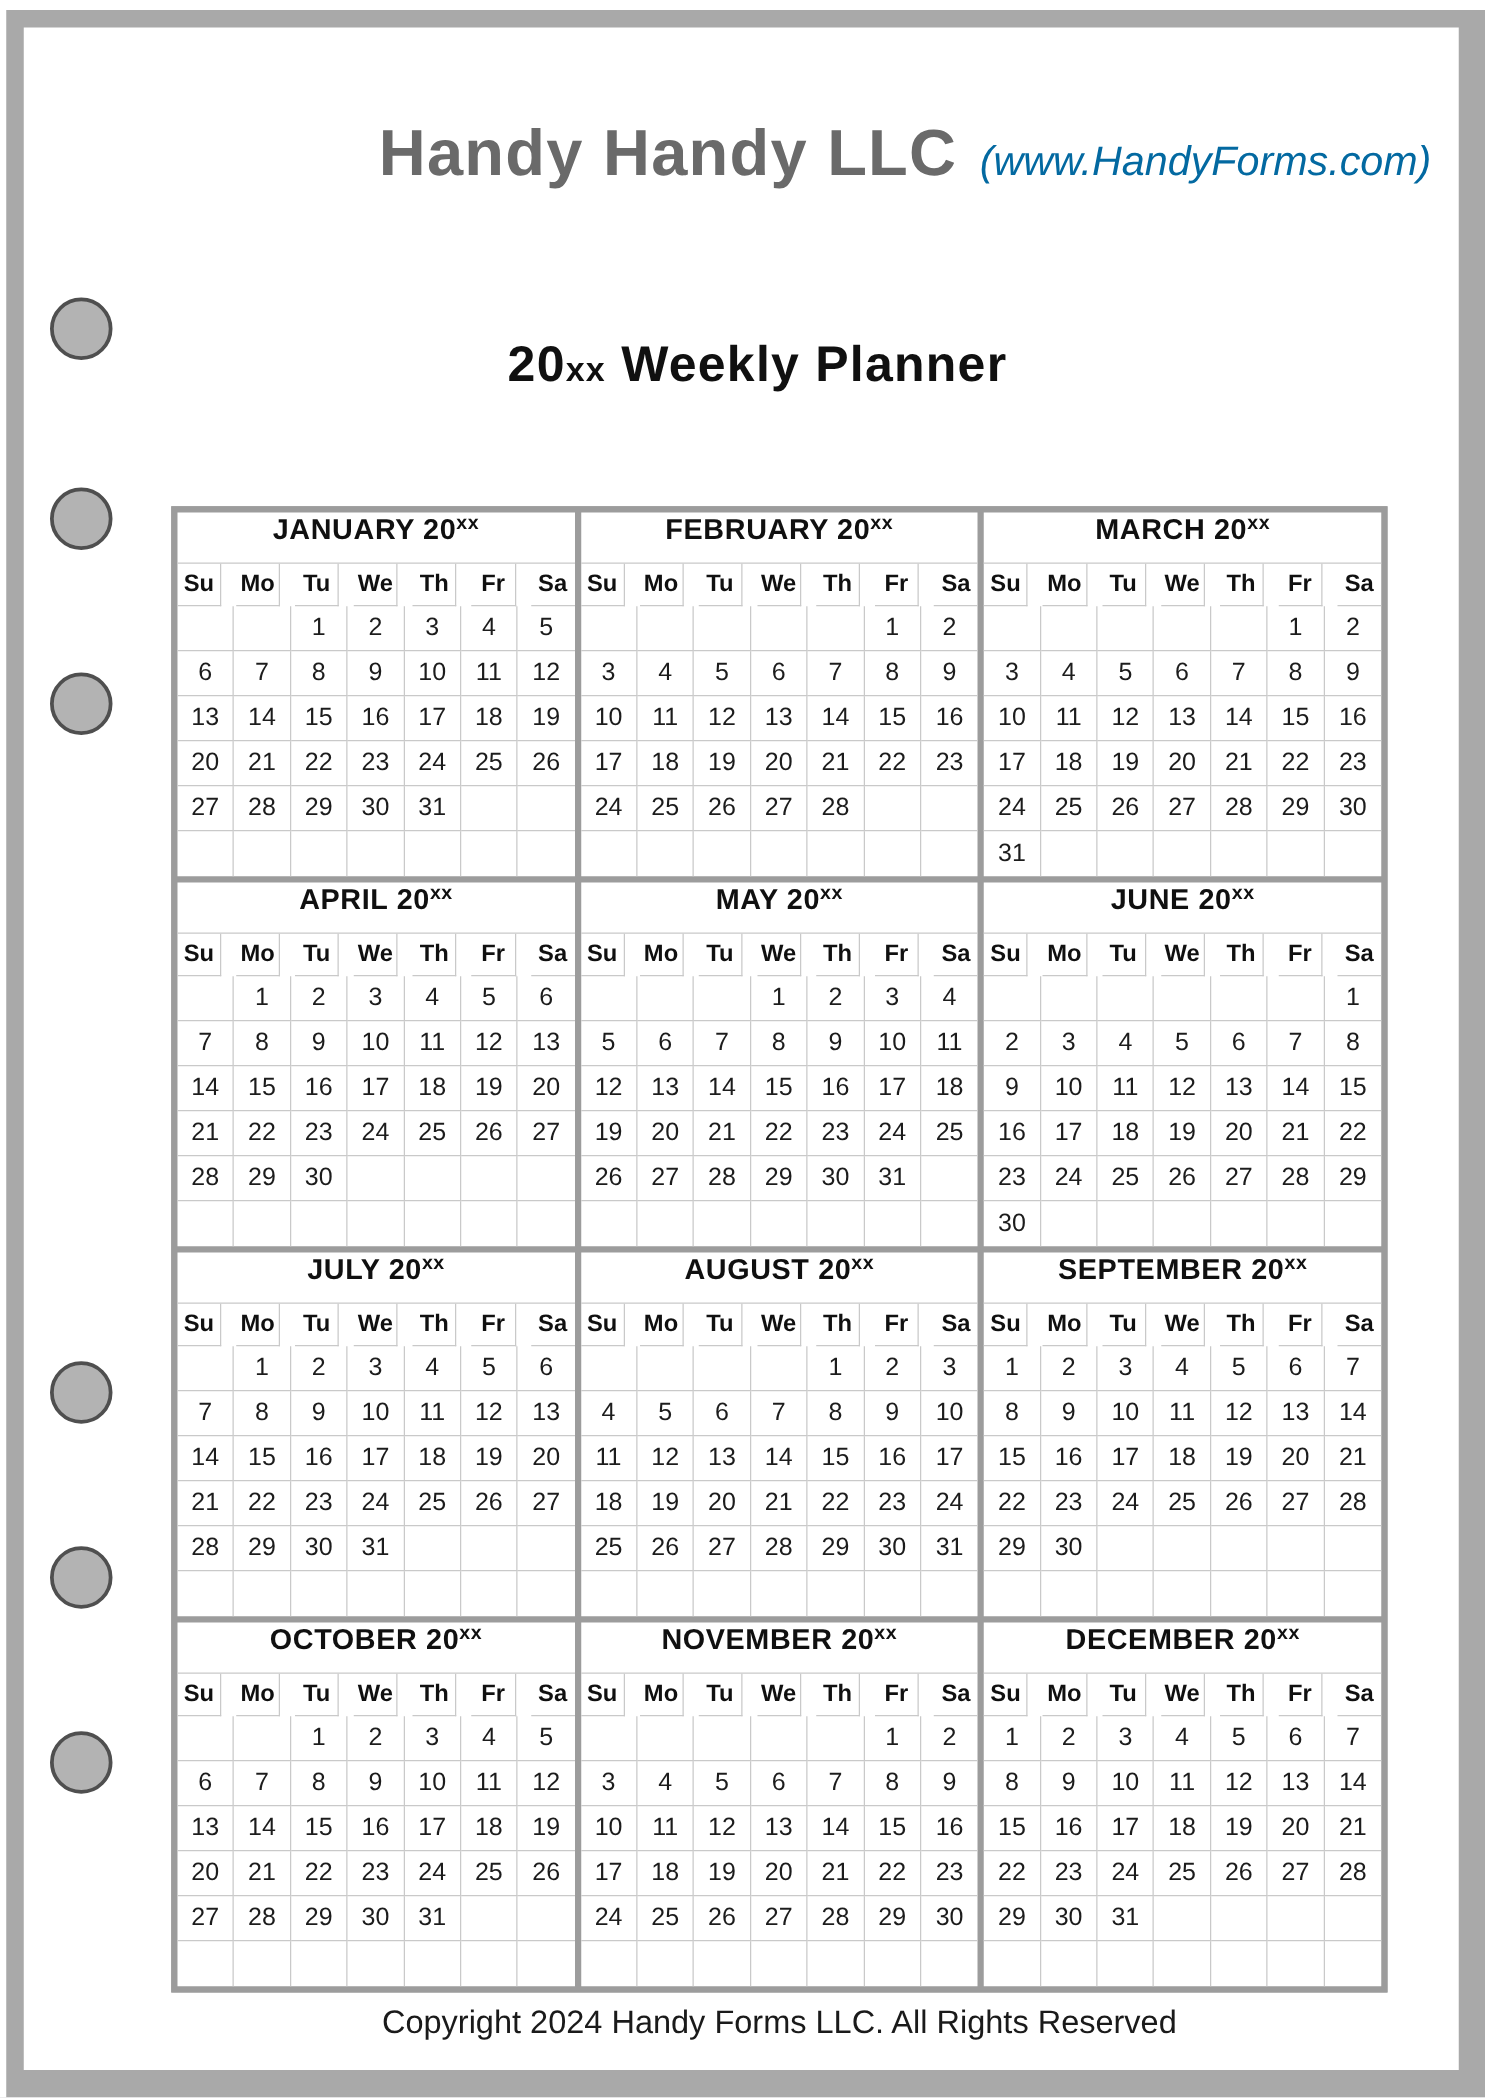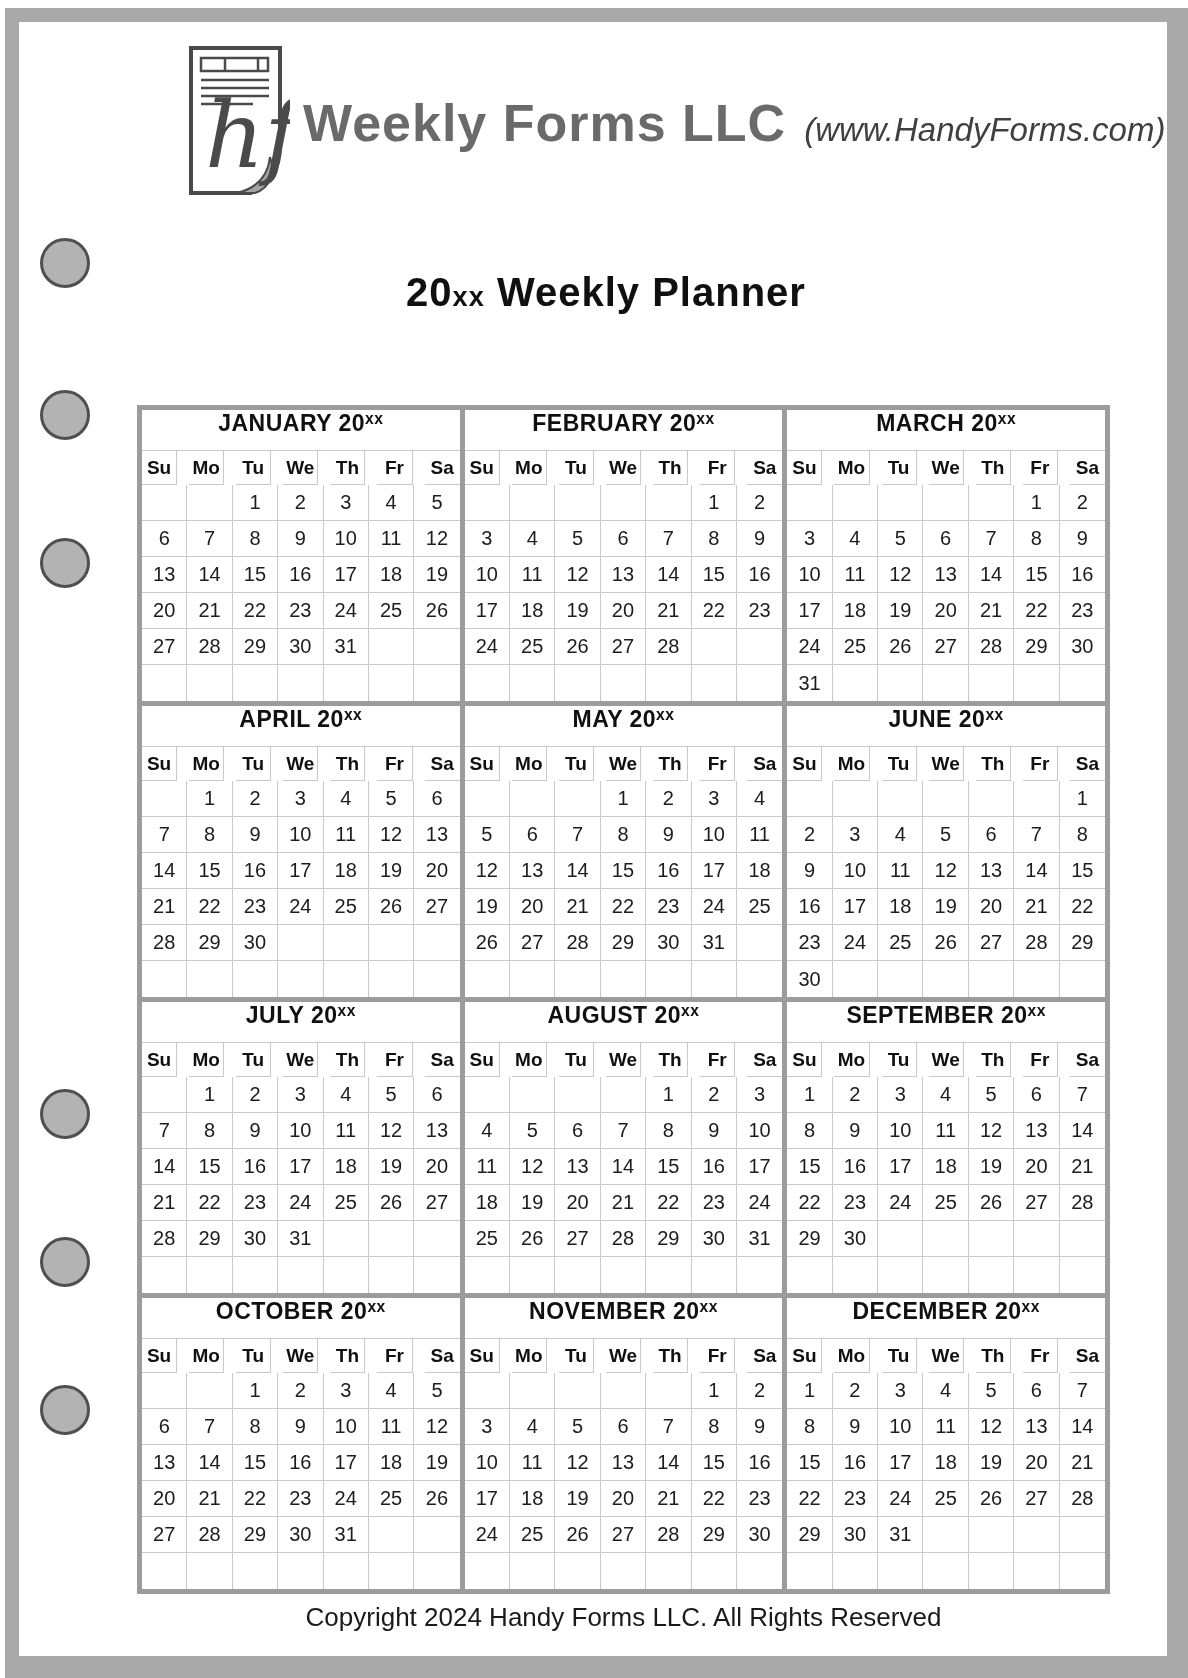--- a/index.html
+++ b/index.html
@@ -38,21 +38,21 @@
   
   .logo{position:absolute;left:183px;top:45px;width:107px;height:152px;}
   .brand-line{
     position:absolute;left:303px;top:93px;white-space:nowrap;
   }
   .brand-name{
     font-size:52px;font-weight:bold;color:var(--brand-gray);
     letter-spacing:1px;
   }
   .brand-url{
-    font-size:33px;font-style:italic;color:#404040;
+    font-size:33px;font-style:italic;color:#0369a1;
     margin-left:18px;font-weight:normal;margin-top:48px;
   }
 
   
   .page-title{
     position:absolute;left:0;top:258px;width:1188px;margin:12px;
     text-align:center;font-size:40px;font-weight:bold;color:#101010;
     letter-spacing:1px;
   }
   .xs{font-size:0.68em;}
@@ -99,44 +99,25 @@
 
   <div class="page-frame"></div>
 
   <div class="hole h1"></div>
   <div class="hole h2"></div>
   <div class="hole h3"></div>
   <div class="hole h4"></div>
   <div class="hole h5"></div>
   <div class="hole h6"></div>
 
-  <div class="logo">
-    <svg width="107" height="152" viewBox="0 0 107 152" xmlns="http://www.w3.org/2000/svg">
-
-      <path d="M8 3 L97 3 L97 100 C97 124 88 138 68 148 L8 148 Z" fill="#ffffff" stroke="#4a4a4a" stroke-width="4"></path>
-
-      <path d="M54 148 C74 143 85 130 87 112 C93 128 87 143 72 148 Z" fill="#a3a3a3" stroke="#4a4a4a" stroke-width="2"></path>
-
-      <rect x="18" y="13" width="67" height="13" fill="none" stroke="#4a4a4a" stroke-width="2.5"></rect>
-      <line x1="42" y1="13" x2="42" y2="26" stroke="#4a4a4a" stroke-width="2.5"></line>
-      <line x1="75" y1="13" x2="75" y2="26" stroke="#4a4a4a" stroke-width="2.5"></line>
-
-      <line x1="18" y1="35" x2="86" y2="35" stroke="#4a4a4a" stroke-width="2.5"></line>
-      <line x1="18" y1="43" x2="86" y2="43" stroke="#4a4a4a" stroke-width="2.5"></line>
-      <line x1="18" y1="51" x2="86" y2="51" stroke="#4a4a4a" stroke-width="2.5"></line>
-      <line x1="18" y1="59" x2="70" y2="59" stroke="#4a4a4a" stroke-width="2.5"></line>
-
-      <text x="22" y="122" font-family="DejaVu Serif, serif" font-style="italic" font-size="92" fill="#4a4a4a">hf</text>
-    </svg>
+
+  <div class="brand-line">
+    <span class="brand-name">Handy Handy LLC</span><span class="brand-url">(www.HandyForms.com)</span>
   </div>
 
-  <div class="brand-line">
-    <span class="brand-name">Weekly Forms LLC</span><span class="brand-url">(www.HandyForms.com)</span>
-  </div>
-
   <h1 class="page-title">20<span class="xs">xx</span> Weekly Planner</h1>
 
   <div class="calendar">
       <div class="month">
         <div class="month-title">JANUARY 20<span class="xs">xx</span></div>
         <div class="row weekdays">
           <span class="cell wd">Su</span>
           <span class="cell wd">Mo</span>
           <span class="cell wd">Tu</span>
           <span class="cell wd">We</span>

